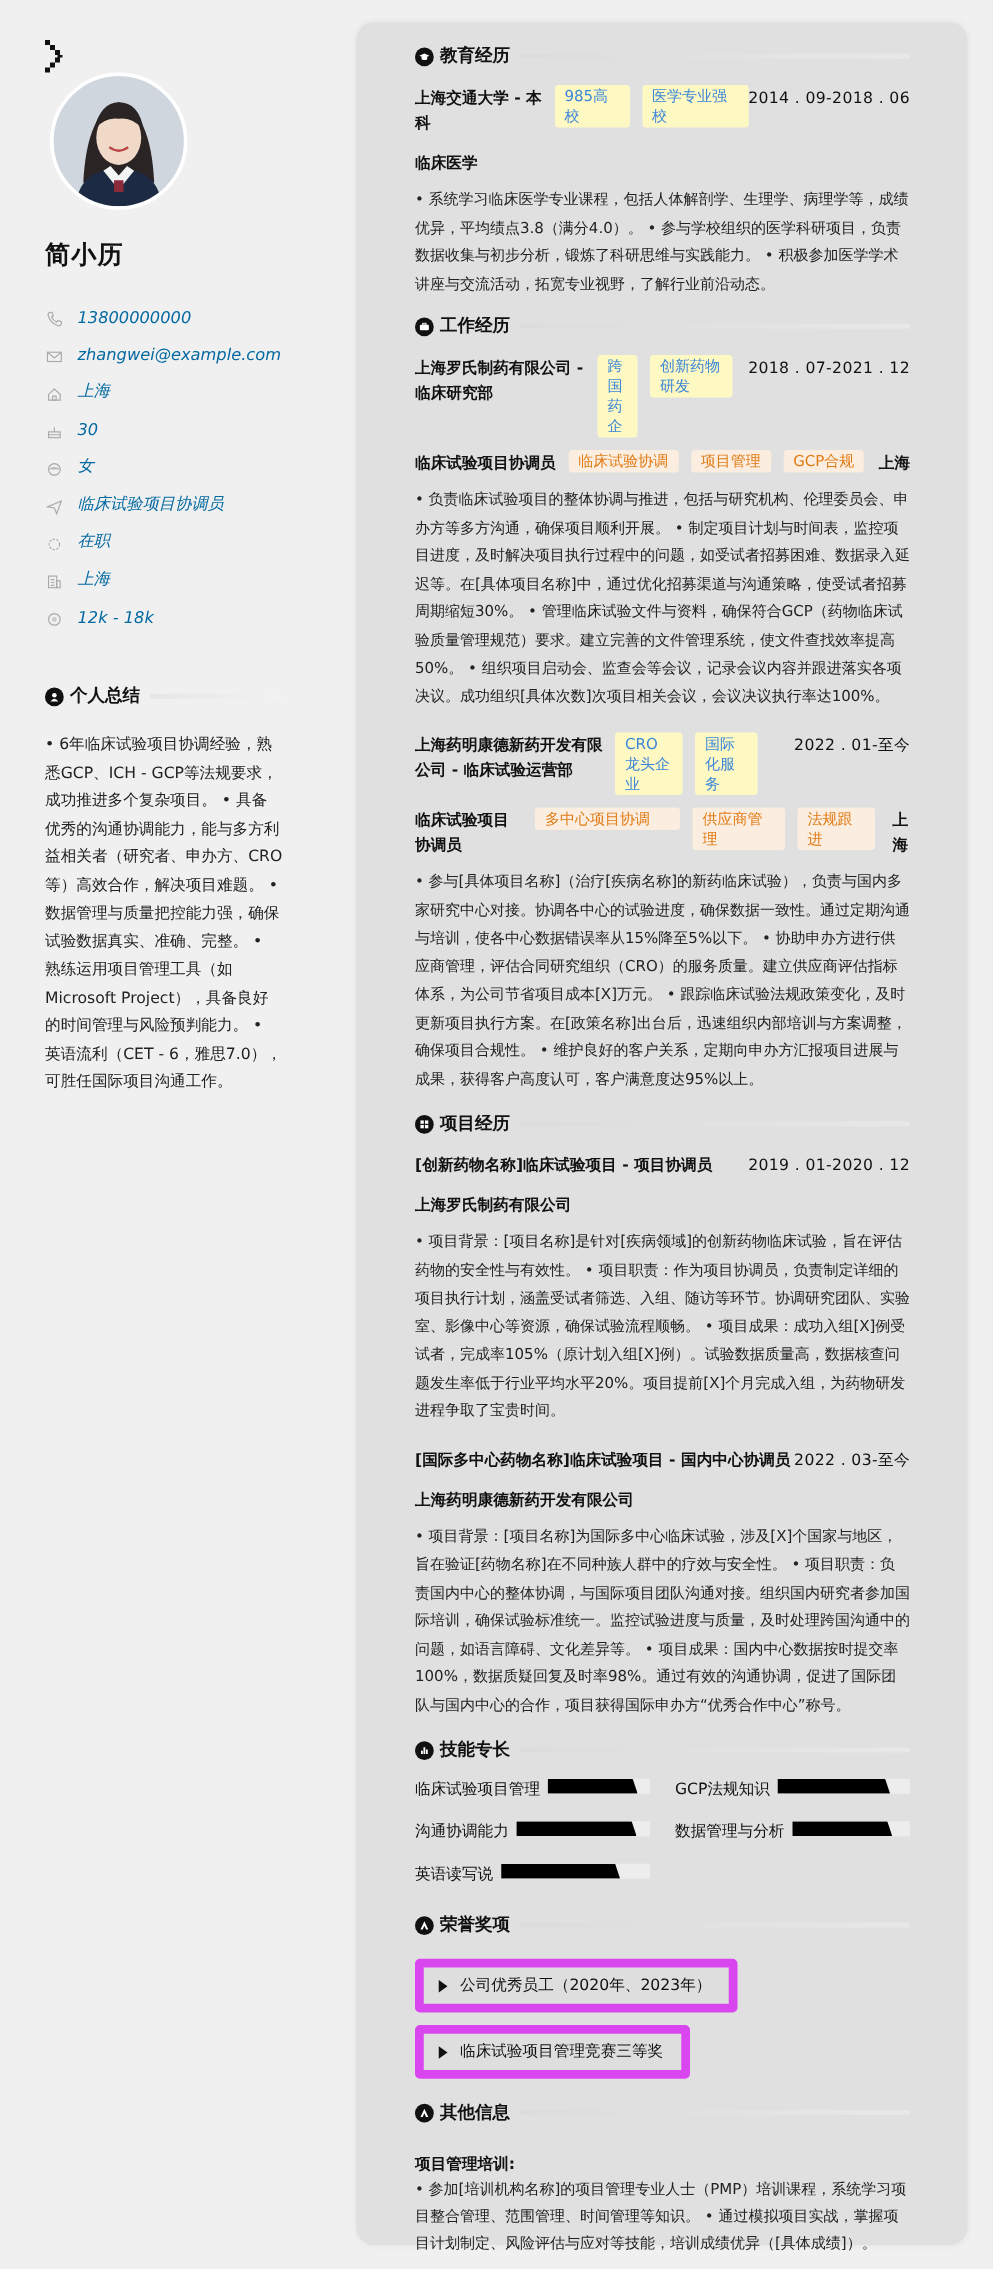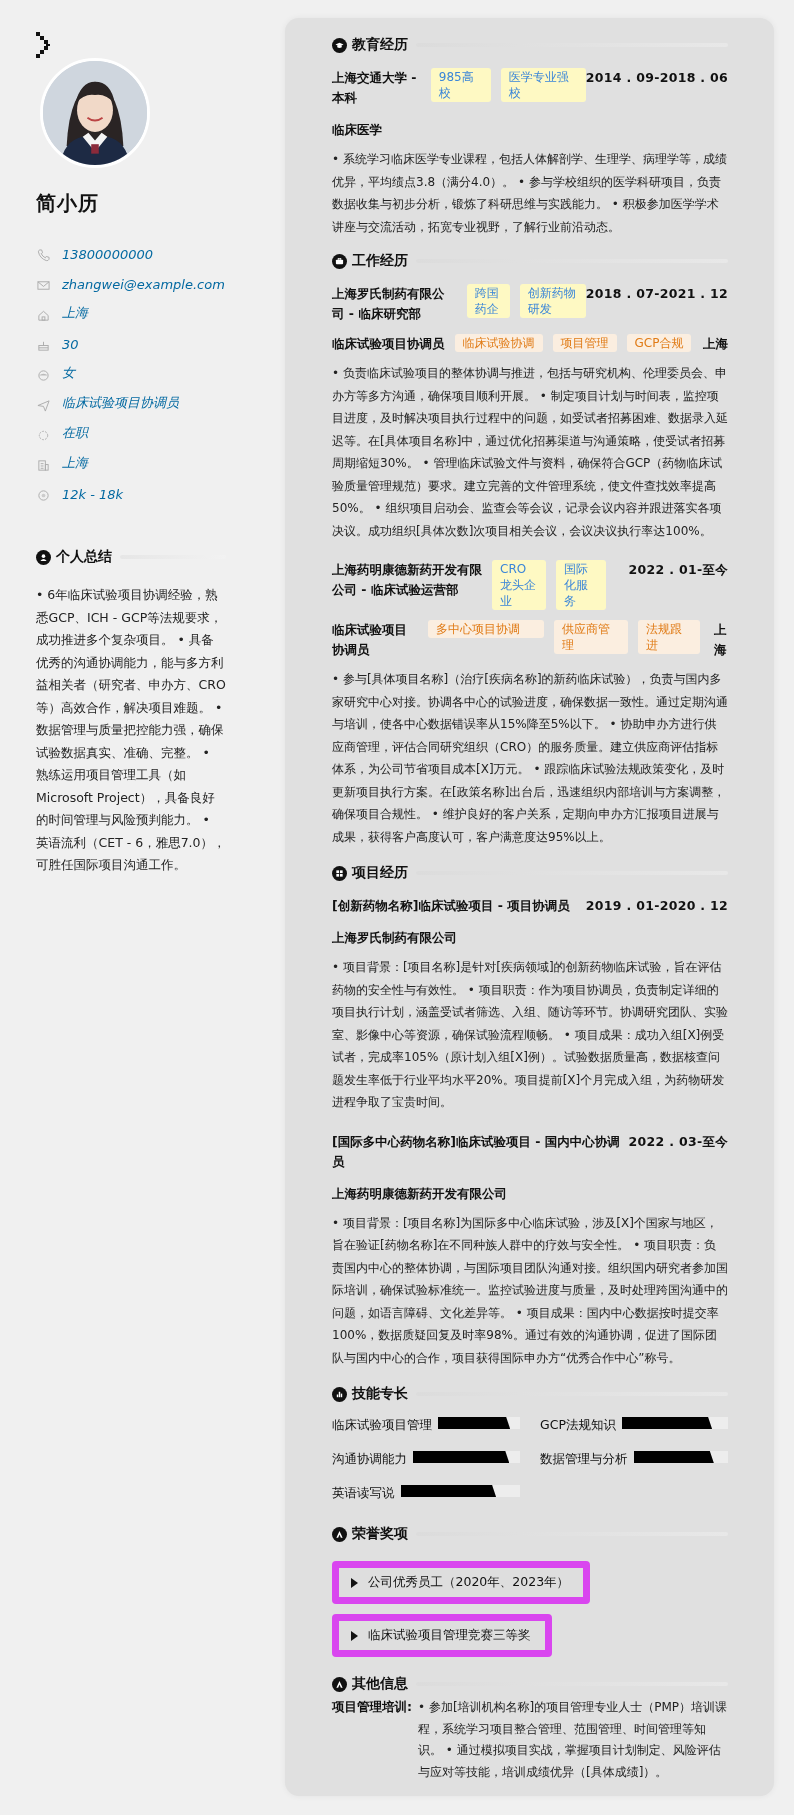--- a/index.html
+++ b/index.html
@@ -27,42 +27,42 @@
 
   
   .panel { position: absolute; left: 285px; top: 18px; width: 489px; height: 1778px; background: #e0e0e0;
            border-radius: 14px; box-shadow: 0 0 6px rgba(0,0,0,0.06); }
   .main { position: absolute; left: 332px; top: 36px; width: 396px; }
   .main .sec-head .hline { background: linear-gradient(90deg,#dcdcdc,#e8e8e8); }
   .sec { margin-bottom: 10px; }
   .entry { margin-top: 14px; }
   .row1 { display: flex; align-items: flex-start; }
   .row1 .title { font-size: 12.5px; font-weight: bold; line-height: 20px; }
-  .row1 .date { font-size: 12.5px; font-weight: bold; line-height: 20px; margin-left: auto; white-space: nowrap; letter-spacing: 0.3px; }
+  .row1 .date { font-size: 12.5px; font-weight: normal; line-height: 20px; margin-left: auto; white-space: nowrap; letter-spacing: 0.3px; }
   .tag { display: inline-block; font-size: 12px; line-height: 16px; padding: 1px 8px; border-radius: 3px; margin-left: 10px; flex: none; }
   .tag.blue { background: #fef9c3; color: #3b86d8; }
   .tag.orange { background: #fbeee0; color: #e07b16; }
   .row2 { display: flex; align-items: flex-start; margin-top: 10px; }
   .row2 .role { font-size: 12.5px; font-weight: bold; line-height: 20px; }
   .row2 .loc { font-size: 12.5px; font-weight: bold; line-height: 20px; margin-left: auto; }
   .sub { font-size: 12.5px; font-weight: bold; margin-top: 12px; line-height: 20px; }
   .desc { font-size: 12px; line-height: 22.5px; color: #222; margin-top: 8px; }
 
   .skills { display: grid; grid-template-columns: 1fr 1fr; column-gap: 20px; row-gap: 12px; margin-top: 14px; }
   .skill { display: flex; align-items: flex-start; font-size: 12.5px; height: 22px; }
   .skill .sname { white-space: nowrap; margin-right: 6px; }
   .skill .track { flex: 1; height: 12px; background: #ededed; position: relative; }
   .skill .fill { position: absolute; left: 0; top: 0; height: 12px; background: #000;
                  clip-path: polygon(0 0, calc(100% - 4px) 0, 100% 100%, 0 100%); }
 
   .award { display: inline-flex; align-items: center; margin-top: 10px; padding: 6px 14px 6px 12px; font-size: 12.5px;
            border: 7px solid #d946ef; border-radius: 4px; background: #dedede; }
   .award .tri { width: 0; height: 0; border-left: 7px solid #111; border-top: 5px solid transparent; border-bottom: 5px solid transparent; margin-right: 10px; }
 
-  .other { display: flex; margin-top: 4px; }
+  .other { display: flex; margin-top: 22px; flex-direction: column; }
   .other .olabel { font-size: 12.5px; font-weight: bold; white-space: nowrap; line-height: 20px; margin-right: 6px; }
   .other .otext { font-size: 12px; line-height: 21.5px; color: #222; }
 </style>
 </head>
 <body>
 
 <aside class="sidebar">
   <svg class="logo" viewBox="0 0 18 30">
     <path d="M2 2 L6 2 L6 6 L10 6 L10 10 L14 10 L14 14 L16 14 L16 16 L14 16 L14 20 L10 20 L10 24 L6 24 L6 28 L2 28 L2 24 L6 24 L6 20 L10 20 L10 16 L12 16 L12 14 L10 14 L10 10 L6 10 L6 6 L2 6 Z" fill="#111"></path>
   </svg>
@@ -214,21 +214,21 @@
             <rect x="3.5" y="1.8" width="3" height="1.5" fill="none" stroke="#fff" stroke-width="0.8"></rect>
           </svg>
         </span>
       <span>工作经历</span>
       <span class="hline"></span>
     </div>
 
     <div class="entry">
       <div class="row1">
         <span class="title" style="width:136px">上海罗氏制药有限公司 - 临床研究部</span>
-        <span class="tag blue" style="width:43px">跨国药企</span>
+        <span class="tag blue" style="width:32px">跨国药企</span>
         <span class="tag blue" style="width:66px">创新药物研发</span>
         <span class="date">2018 . 07-2021 . 12</span>
       </div>
       <div class="row2">
         <span class="role">临床试验项目协调员</span>
         <span class="tag orange">临床试验协调</span>
         <span class="tag orange">项目管理</span>
         <span class="tag orange">GCP合规</span>
         <span class="loc">上海</span>
       </div>

